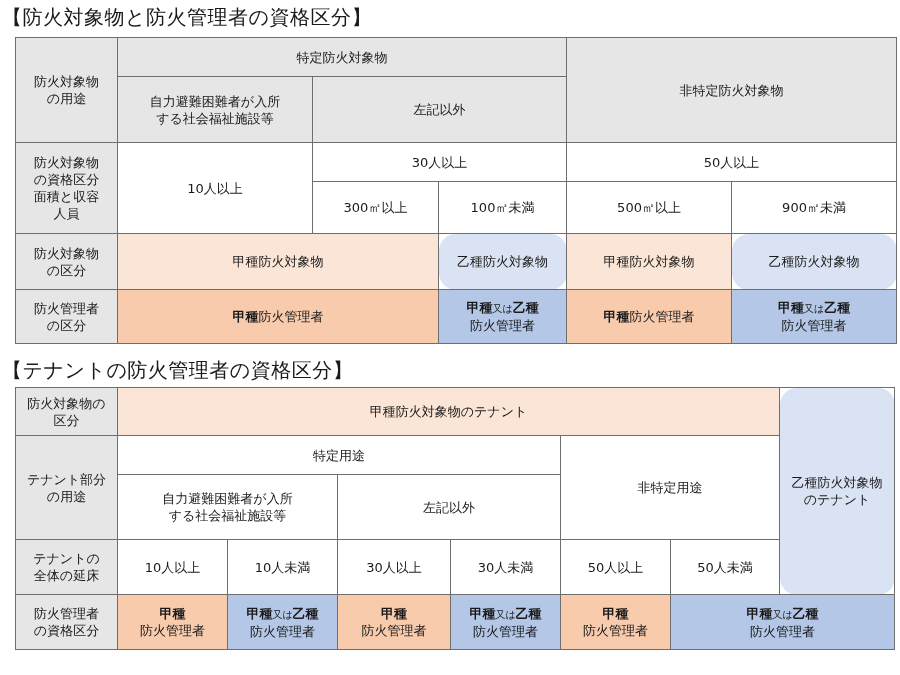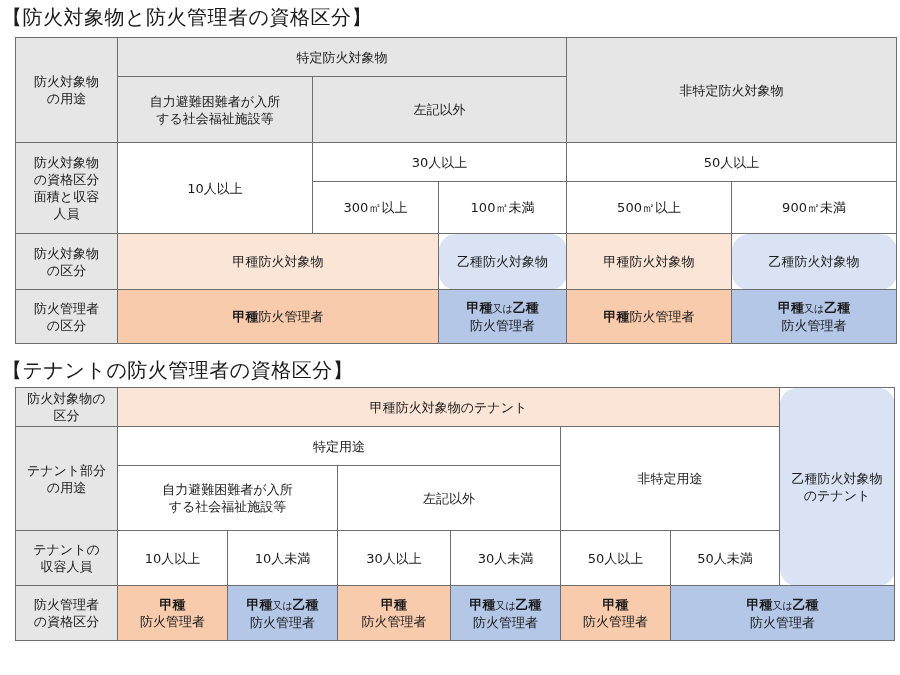--- a/index.html
+++ b/index.html
@@ -110,21 +110,21 @@
     <col style="width:102px">
       <col style="width:110px">
       <col style="width:110px">
     <col style="width:113px">
       <col style="width:110px">
       <col style="width:110px">
     <col style="width:109px">
       <col style="width:115px">
   </colgroup>
   <tbody>
-      <tr style="height:39px">
+      <tr style="height:48px">
     <td class="hdr">
       <span class="line">防火対象物の</span>
       <span class="line">区分</span>
     </td>
     <td class="pk1" colspan="6">甲種防火対象物のテナント</td>
     <td class="bl1" rowspan="4">
       <span class="line">乙種防火対象物</span>
       <span class="line">のテナント</span>
     </td>
   </tr>
@@ -139,21 +139,21 @@
   <tr style="height:65px">
     <td class="w" colspan="2">
       <span class="line">自力避難困難者が入所</span>
       <span class="line">する社会福祉施設等</span>
     </td>
     <td class="w" colspan="2">左記以外</td>
   </tr>
   <tr style="height:55px">
     <td class="hdr">
       <span class="line">テナントの</span>
-      <span class="line">収容人員</span>
+      <span class="line">全体の延床</span>
     </td>
     <td class="w">10人以上</td>
     <td class="w">10人未満</td>
     <td class="w">30人以上</td>
     <td class="w">30人未満</td>
     <td class="w">50人以上</td>
     <td class="w">50人未満</td>
   </tr>
   <tr style="height:55px">
     <td class="hdr">

